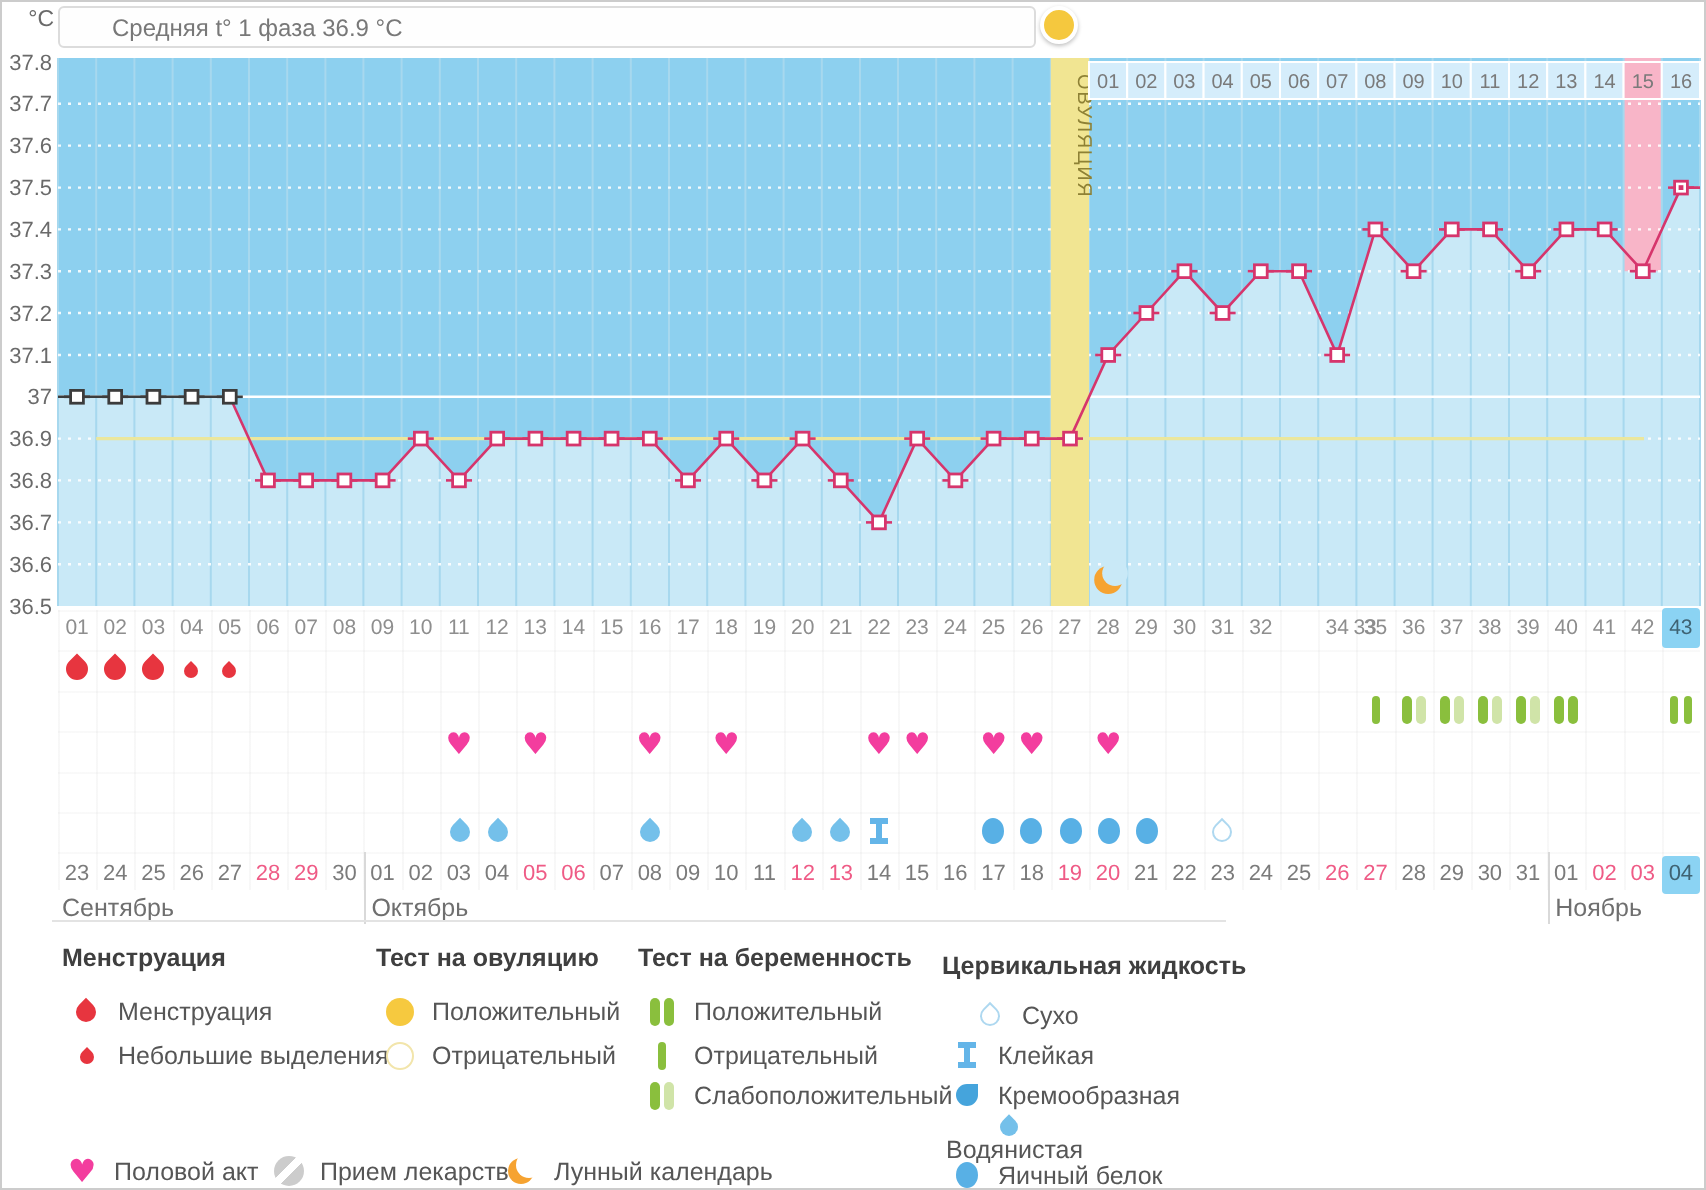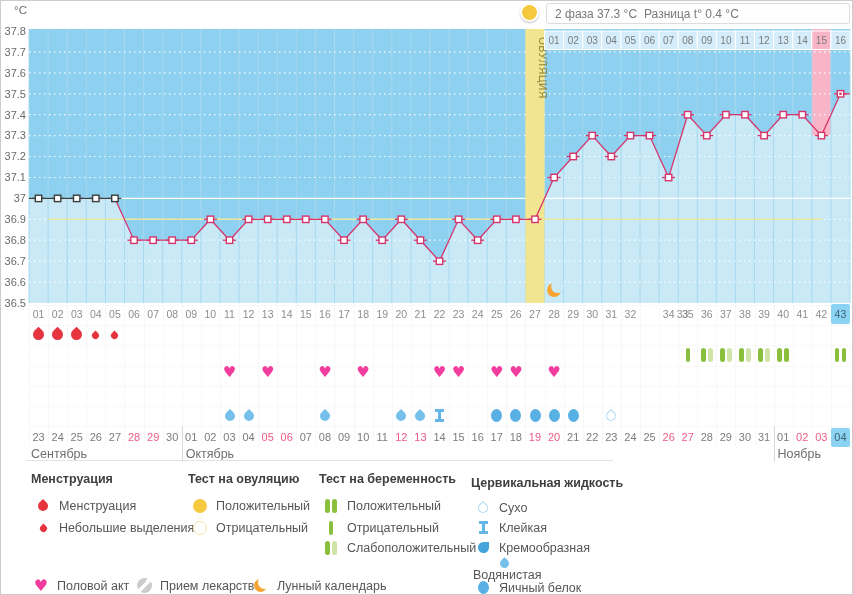--- a/index.html
+++ b/index.html
@@ -50,27 +50,26 @@
   .legend-item { position:absolute; display:flex; align-items:center; font-size:12.5px; color:#565656; height:17px; }
   .legend-item .ic { width:20px; display:flex; justify-content:center; align-items:center; margin-right:6px; }
   .sym { position:absolute; }
 </style>
 </head>
 <body>
 
 <div class="app">
   <div class="unit-label">°C</div>
 
+  <div class="hdr-box" style="left:28px; width:489px; padding-left:26px; box-sizing:border-box;">
+    <span>Средняя t° 1 фаза 36.9 °C</span>
+  </div>
 
   <div class="ovu-circle"></div>
 
-  <div class="hdr-box" style="left:545px; width:304px; box-sizing:border-box;">
-    <span class="t2">2 фаза 37.3 °C</span>
-    <span class="t3">Разница t° 0.4 °C</span>
-  </div>
 
   <div id="chart-holder" class="abs" style="left:0; top:0;"><svg width="853" height="308">
         <rect x="28" y="28" width="821" height="274" fill="#8dd0ef"></rect>
         <polygon points="28,197.3846153846148 37.5,197.4 56.6,197.4 75.7,197.4 94.8,197.4 113.9,197.4 133.0,239.2 152.1,239.2 171.2,239.2 190.3,239.2 209.4,218.3 228.5,239.2 247.6,218.3 266.7,218.3 285.8,218.3 304.8,218.3 323.9,218.3 343.0,239.2 362.1,218.3 381.2,239.2 400.3,218.3 419.4,239.2 438.5,260.2 457.6,218.3 476.7,239.2 495.8,218.3 514.9,218.3 534.0,218.3 553.1,176.5 572.2,155.5 591.2,134.6 610.3,155.5 629.4,134.6 648.5,134.6 667.6,176.5 686.7,113.7 705.8,134.6 724.9,113.7 744.0,113.7 763.1,134.6 782.2,113.7 801.3,113.7 820.4,134.6 839.5,92.8 849,92.8 849,302 28,302" fill="#c9e9f7"></polygon>
         <rect x="810.8" y="28" width="19.1" height="106.6" fill="#f8b5c8"></rect>
         <line x1="28.0" y1="28" x2="28.0" y2="302" stroke="#a7d8ee" stroke-width="1"></line>
         <line x1="47.1" y1="28" x2="47.1" y2="302" stroke="#a7d8ee" stroke-width="1"></line>
         <line x1="66.2" y1="28" x2="66.2" y2="302" stroke="#a7d8ee" stroke-width="1"></line>
         <line x1="85.3" y1="28" x2="85.3" y2="302" stroke="#a7d8ee" stroke-width="1"></line>
         <line x1="104.4" y1="28" x2="104.4" y2="302" stroke="#a7d8ee" stroke-width="1"></line>
@@ -465,21 +464,21 @@
       <div class="legend-item" style="left:320px;top:538px;align-items:center;">
         <span class="ic">
           <span class="bars">
             <span class="icon-bar"></span>
             <span class="icon-bar pale"></span>
           </span>
         </span>
         <span>Слабоположительный</span>
       </div>
       <div class="legend-title" style="left:470px;top:475px;">Цервикальная жидкость</div>
-      <div class="legend-item" style="left:472px;top:498.0px;">
+      <div class="legend-item" style="left:484px;top:498.0px;">
         <span class="ic">
           <span class="icon-drop-outline" style="width:8px;height:8px;"></span>
         </span>
         <span>Сухо</span>
       </div>
       <div class="legend-item" style="left:472px;top:518.0px;">
         <span class="ic">
           <span class="icon-sticky" style="width:9px;height:7px;"></span>
         </span>
         <span>Клейкая</span>

